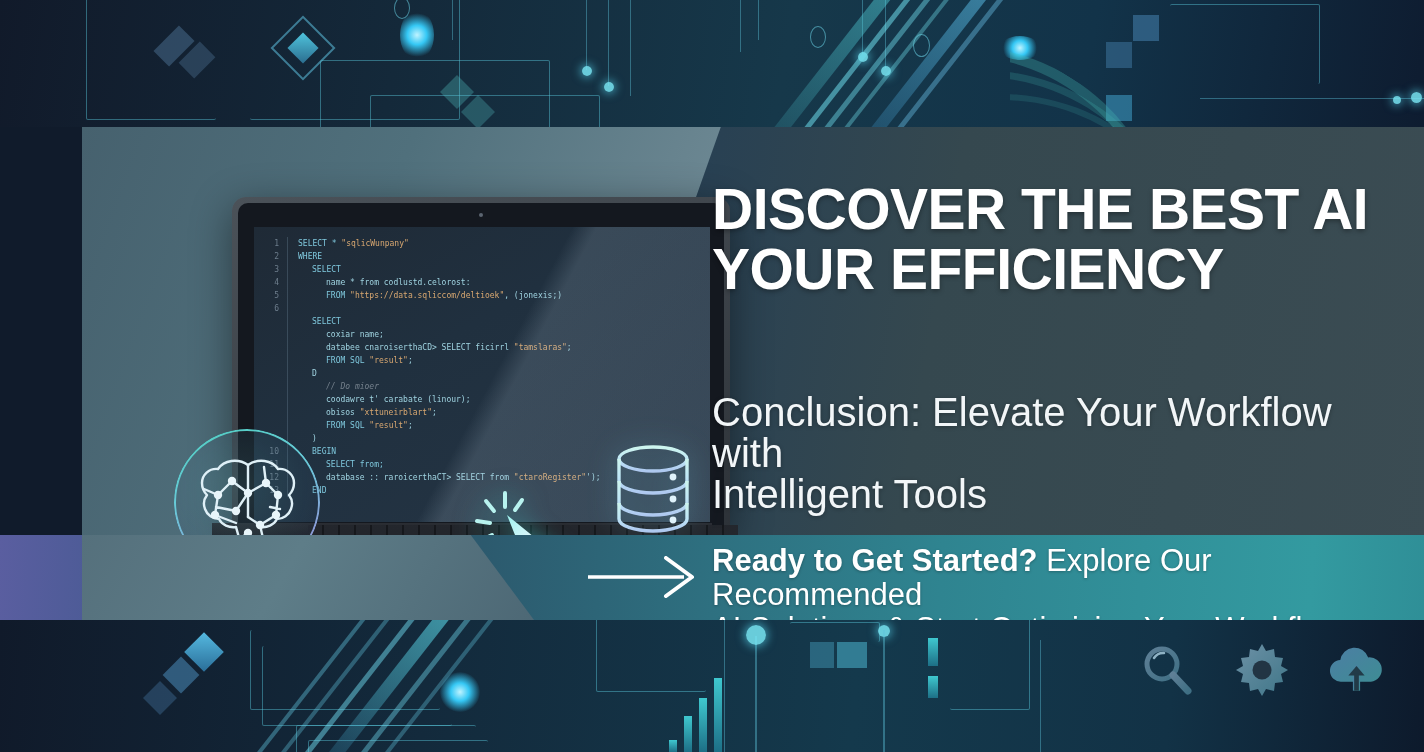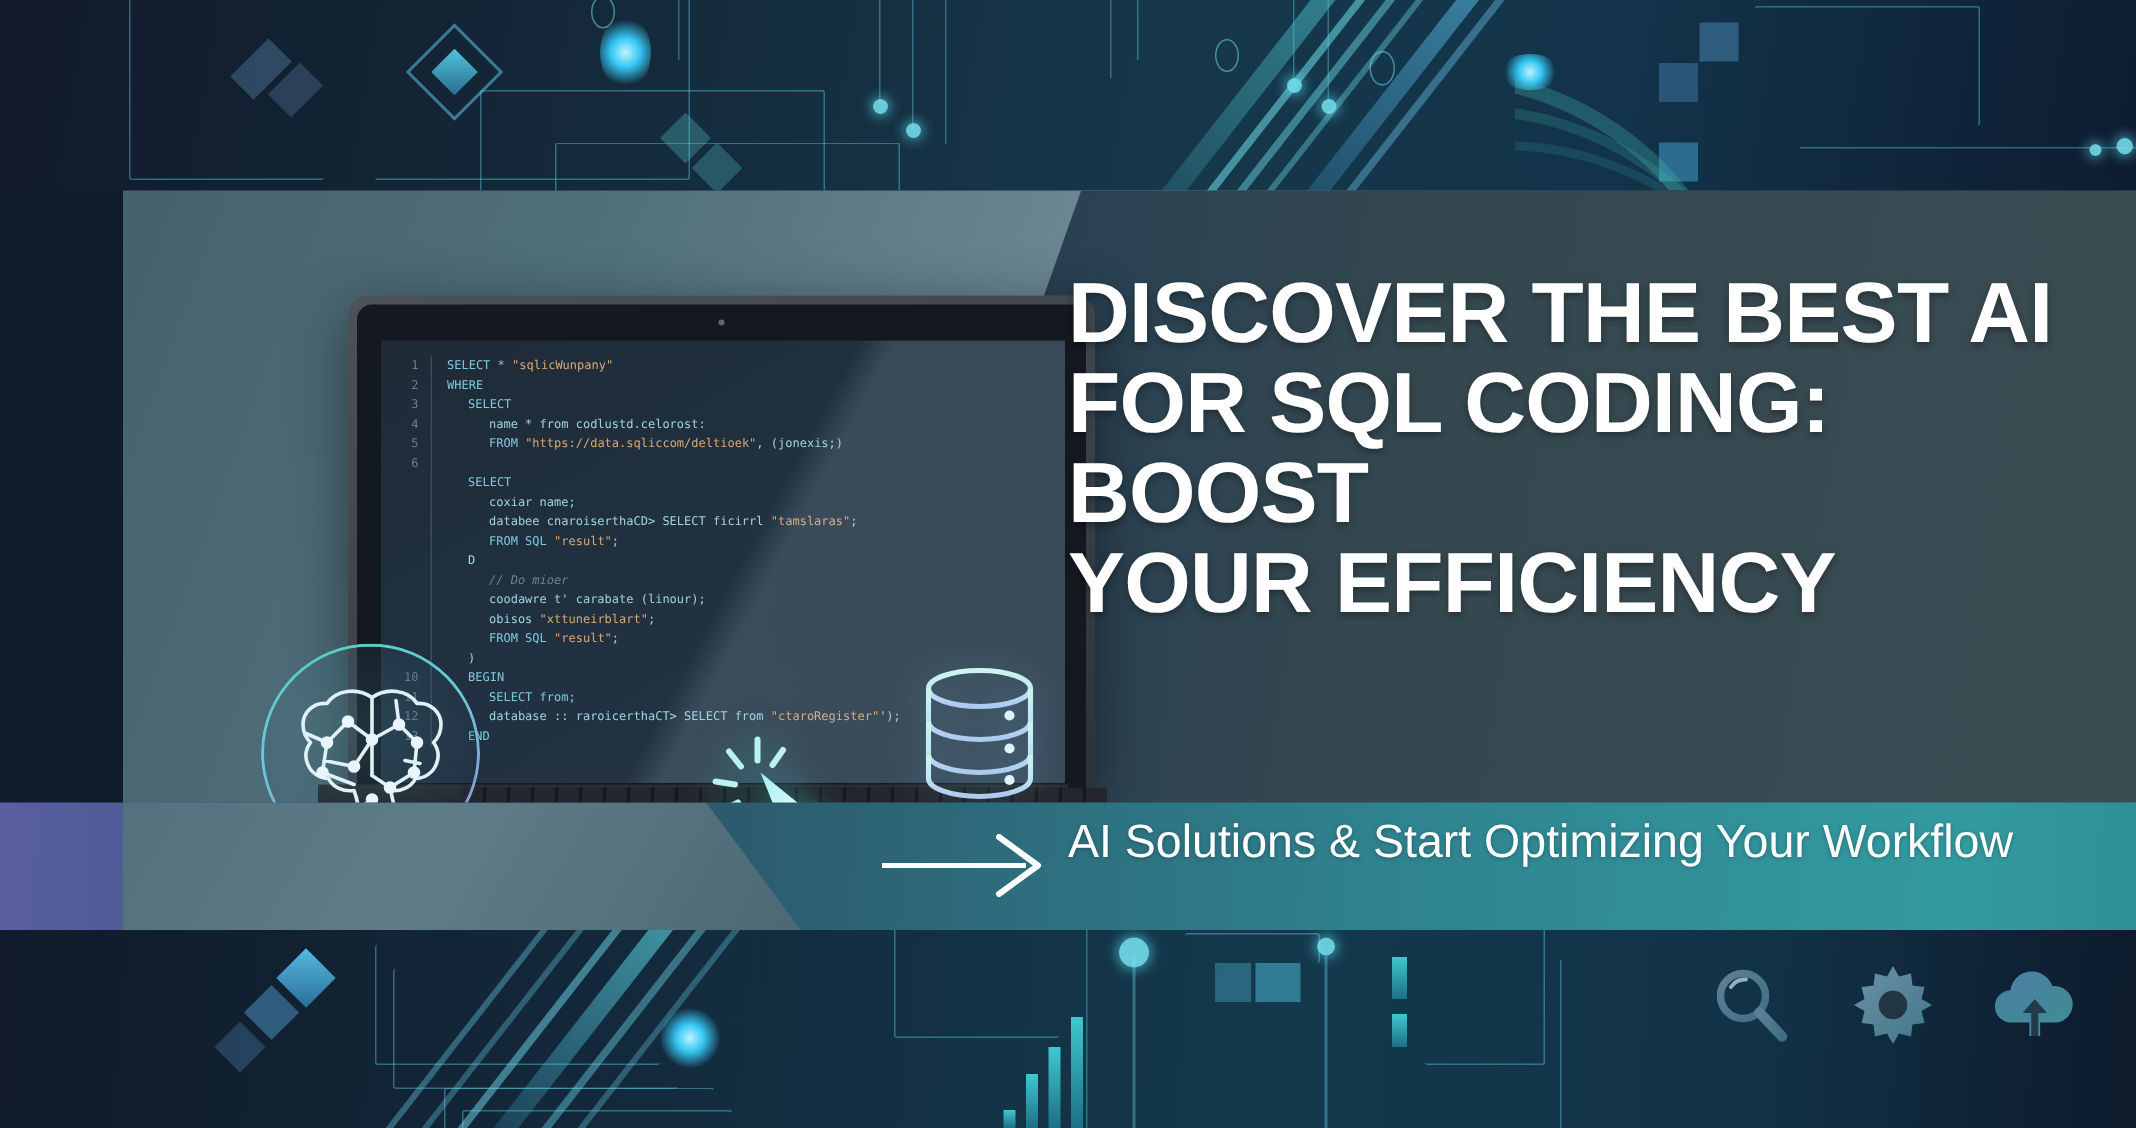--- a/index.html
+++ b/index.html
@@ -283,35 +283,41 @@
           <line x1="3" y1="36" x2="16" y2="38"></line>
           <line x1="48" y1="15" x2="41" y2="25"></line>
           <line x1="6" y1="56" x2="18" y2="50"></line>
         </g>
         <path d="M33 30 L92 78 L64 80 L60 98 Z" fill="url(#cg)"></path>
       </svg>
     </div>
 
     <div class="headline" style="left:630px;top:52px;">
       <div>DISCOVER THE BEST AI</div>
-      <div>FOR SQL CODING: BOOST</div>
       <div>YOUR EFFICIENCY</div>
+    </div>
+    <div class="subhead" style="left:630px;top:265px;">
+      <div>Conclusion: Elevate Your Workflow with</div>
+      <div>Intelligent Tools</div>
     </div>
   </div>
 
   <div class="cta">
     <div class="cta-mask"></div>
   </div>
   <div class="arrow">
     <svg width="110" height="42" viewBox="0 0 110 42">
       <path d="M0 21 H96" stroke="#ffffff" stroke-width="3.4" fill="none"></path>
       <path d="M78 2 L104 21 L78 40" stroke="#ffffff" stroke-width="4" fill="none" stroke-linecap="round" stroke-linejoin="round"></path>
     </svg>
   </div>
   <div class="ctatext">
+    <div>
+      <b>Ready to Get Started?</b><span> Explore Our Recommended</span>
+    </div>
     <div>AI Solutions &amp; Start Optimizing Your Workflow</div>
   </div>
 
   <div class="band-bottom">
     <div class="diamond" style="left:190px;top:18px;width:28px;height:28px;background:linear-gradient(135deg,#55b9e0,#2a6e99);"></div>
     <div class="diamond" style="left:168px;top:42px;width:26px;height:26px;background:rgba(75,140,185,.55);"></div>
     <div class="diamond" style="left:148px;top:66px;width:24px;height:24px;background:rgba(70,120,165,.38);"></div>
 
     <div class="trace" style="left:250px;top:10px;width:190px;height:80px;border-right:none;border-top:none;"></div>
     <div class="trace" style="left:262px;top:26px;width:190px;height:80px;border-right:none;border-top:none;"></div>

